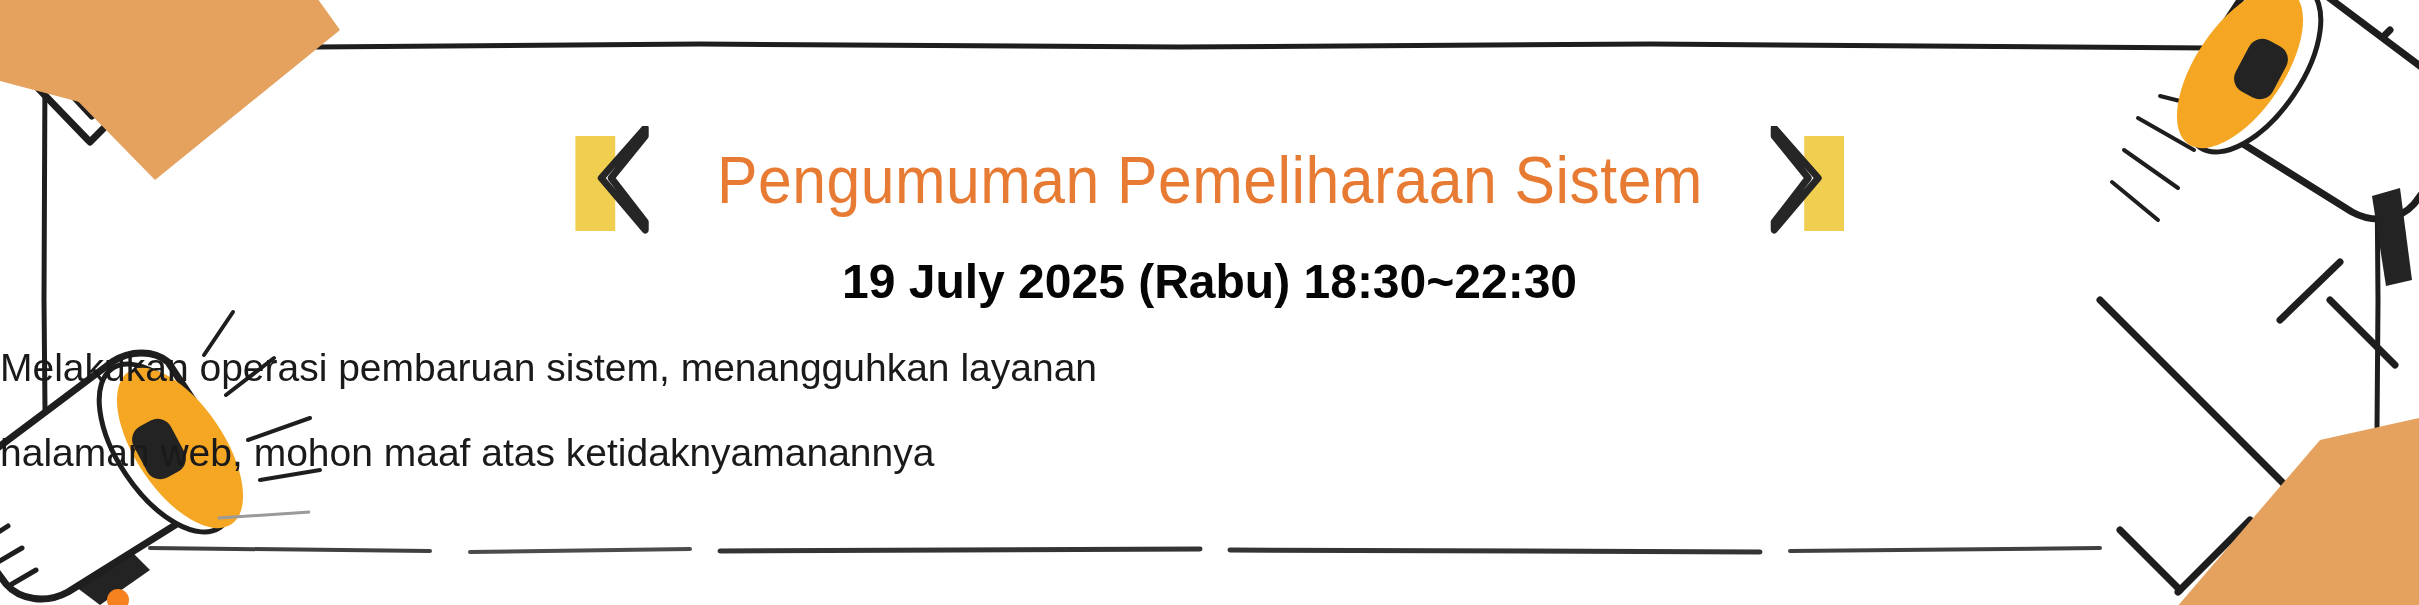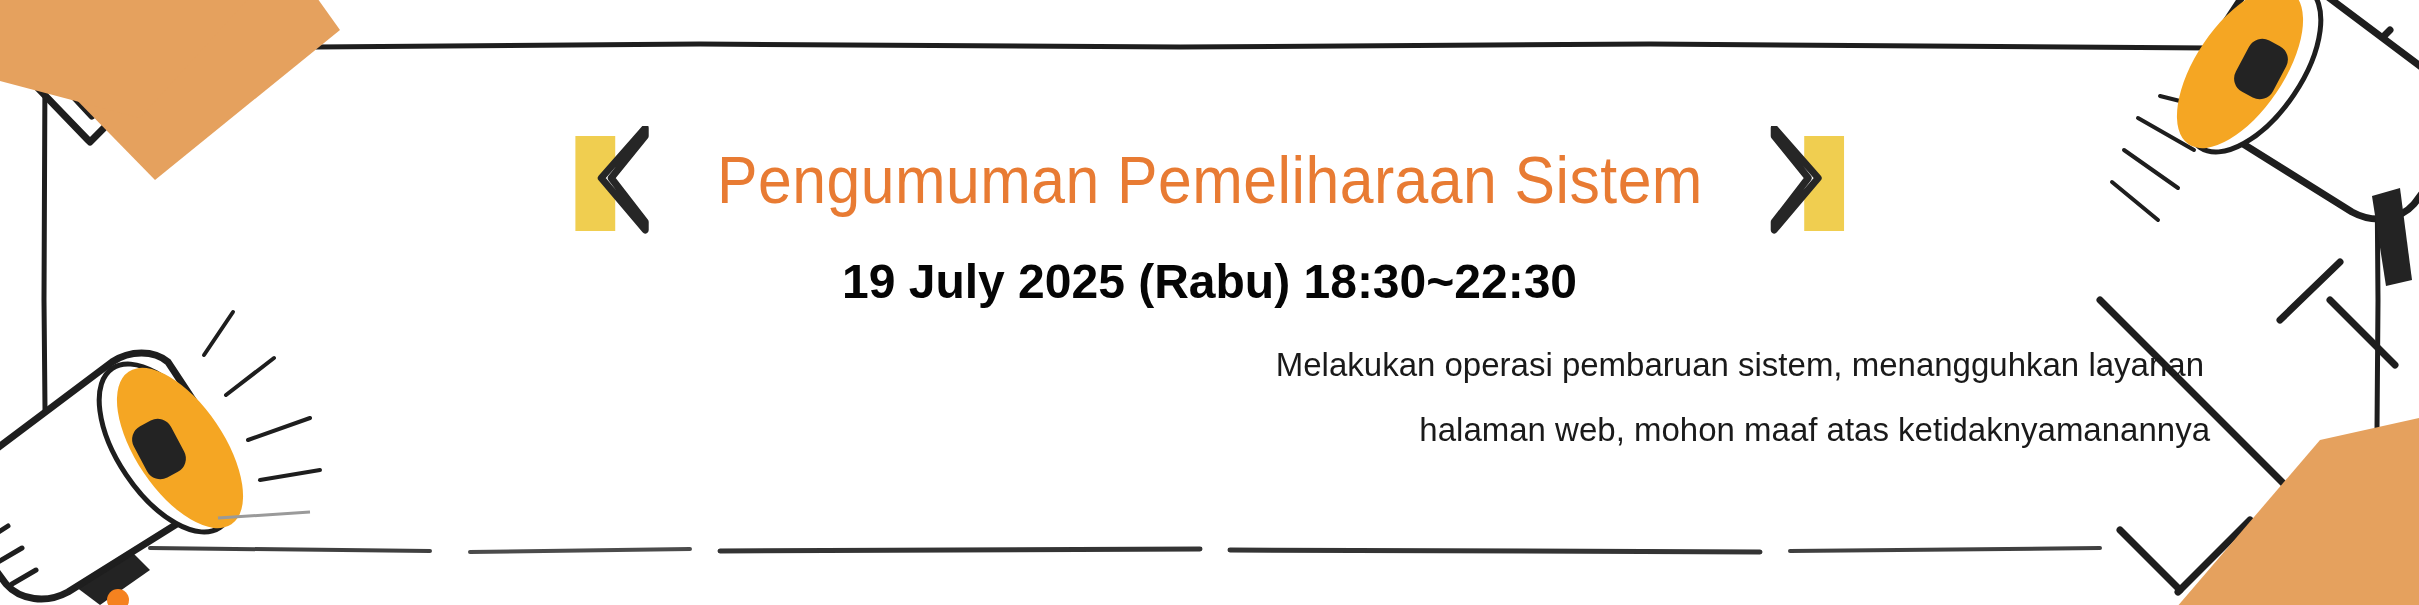--- a/index.html
+++ b/index.html
@@ -77,29 +77,29 @@
     font-size: 48px;
     font-weight: 700;
     color: #050505;
     letter-spacing: 0px;
     line-height: 1;
   }
   .body-line {
     position: absolute;
     left: 0;
     width: 2204px;
-    text-align: right;
+    text-align: left;
     font-family: "Liberation Sans Narrow", "Liberation Sans", sans-serif;
-    font-size: 33px;
+    font-size: 39px;
     font-weight: 400;
     color: #1a1a1a;
     line-height: 1;
   }
   .body-line.l1 { top: 348px; }
-  .body-line.l2 { top: 413px; margin-left: 6px; }
+  .body-line.l2 { top: 433px; }
 </style>
 </head>
 <body>
 
 <div id="banner">
 
   <svg class="layer" viewBox="0 0 2419 605" xmlns="http://www.w3.org/2000/svg">
 
     <g fill="none" stroke="#1E1E1E" stroke-linecap="round">
 

